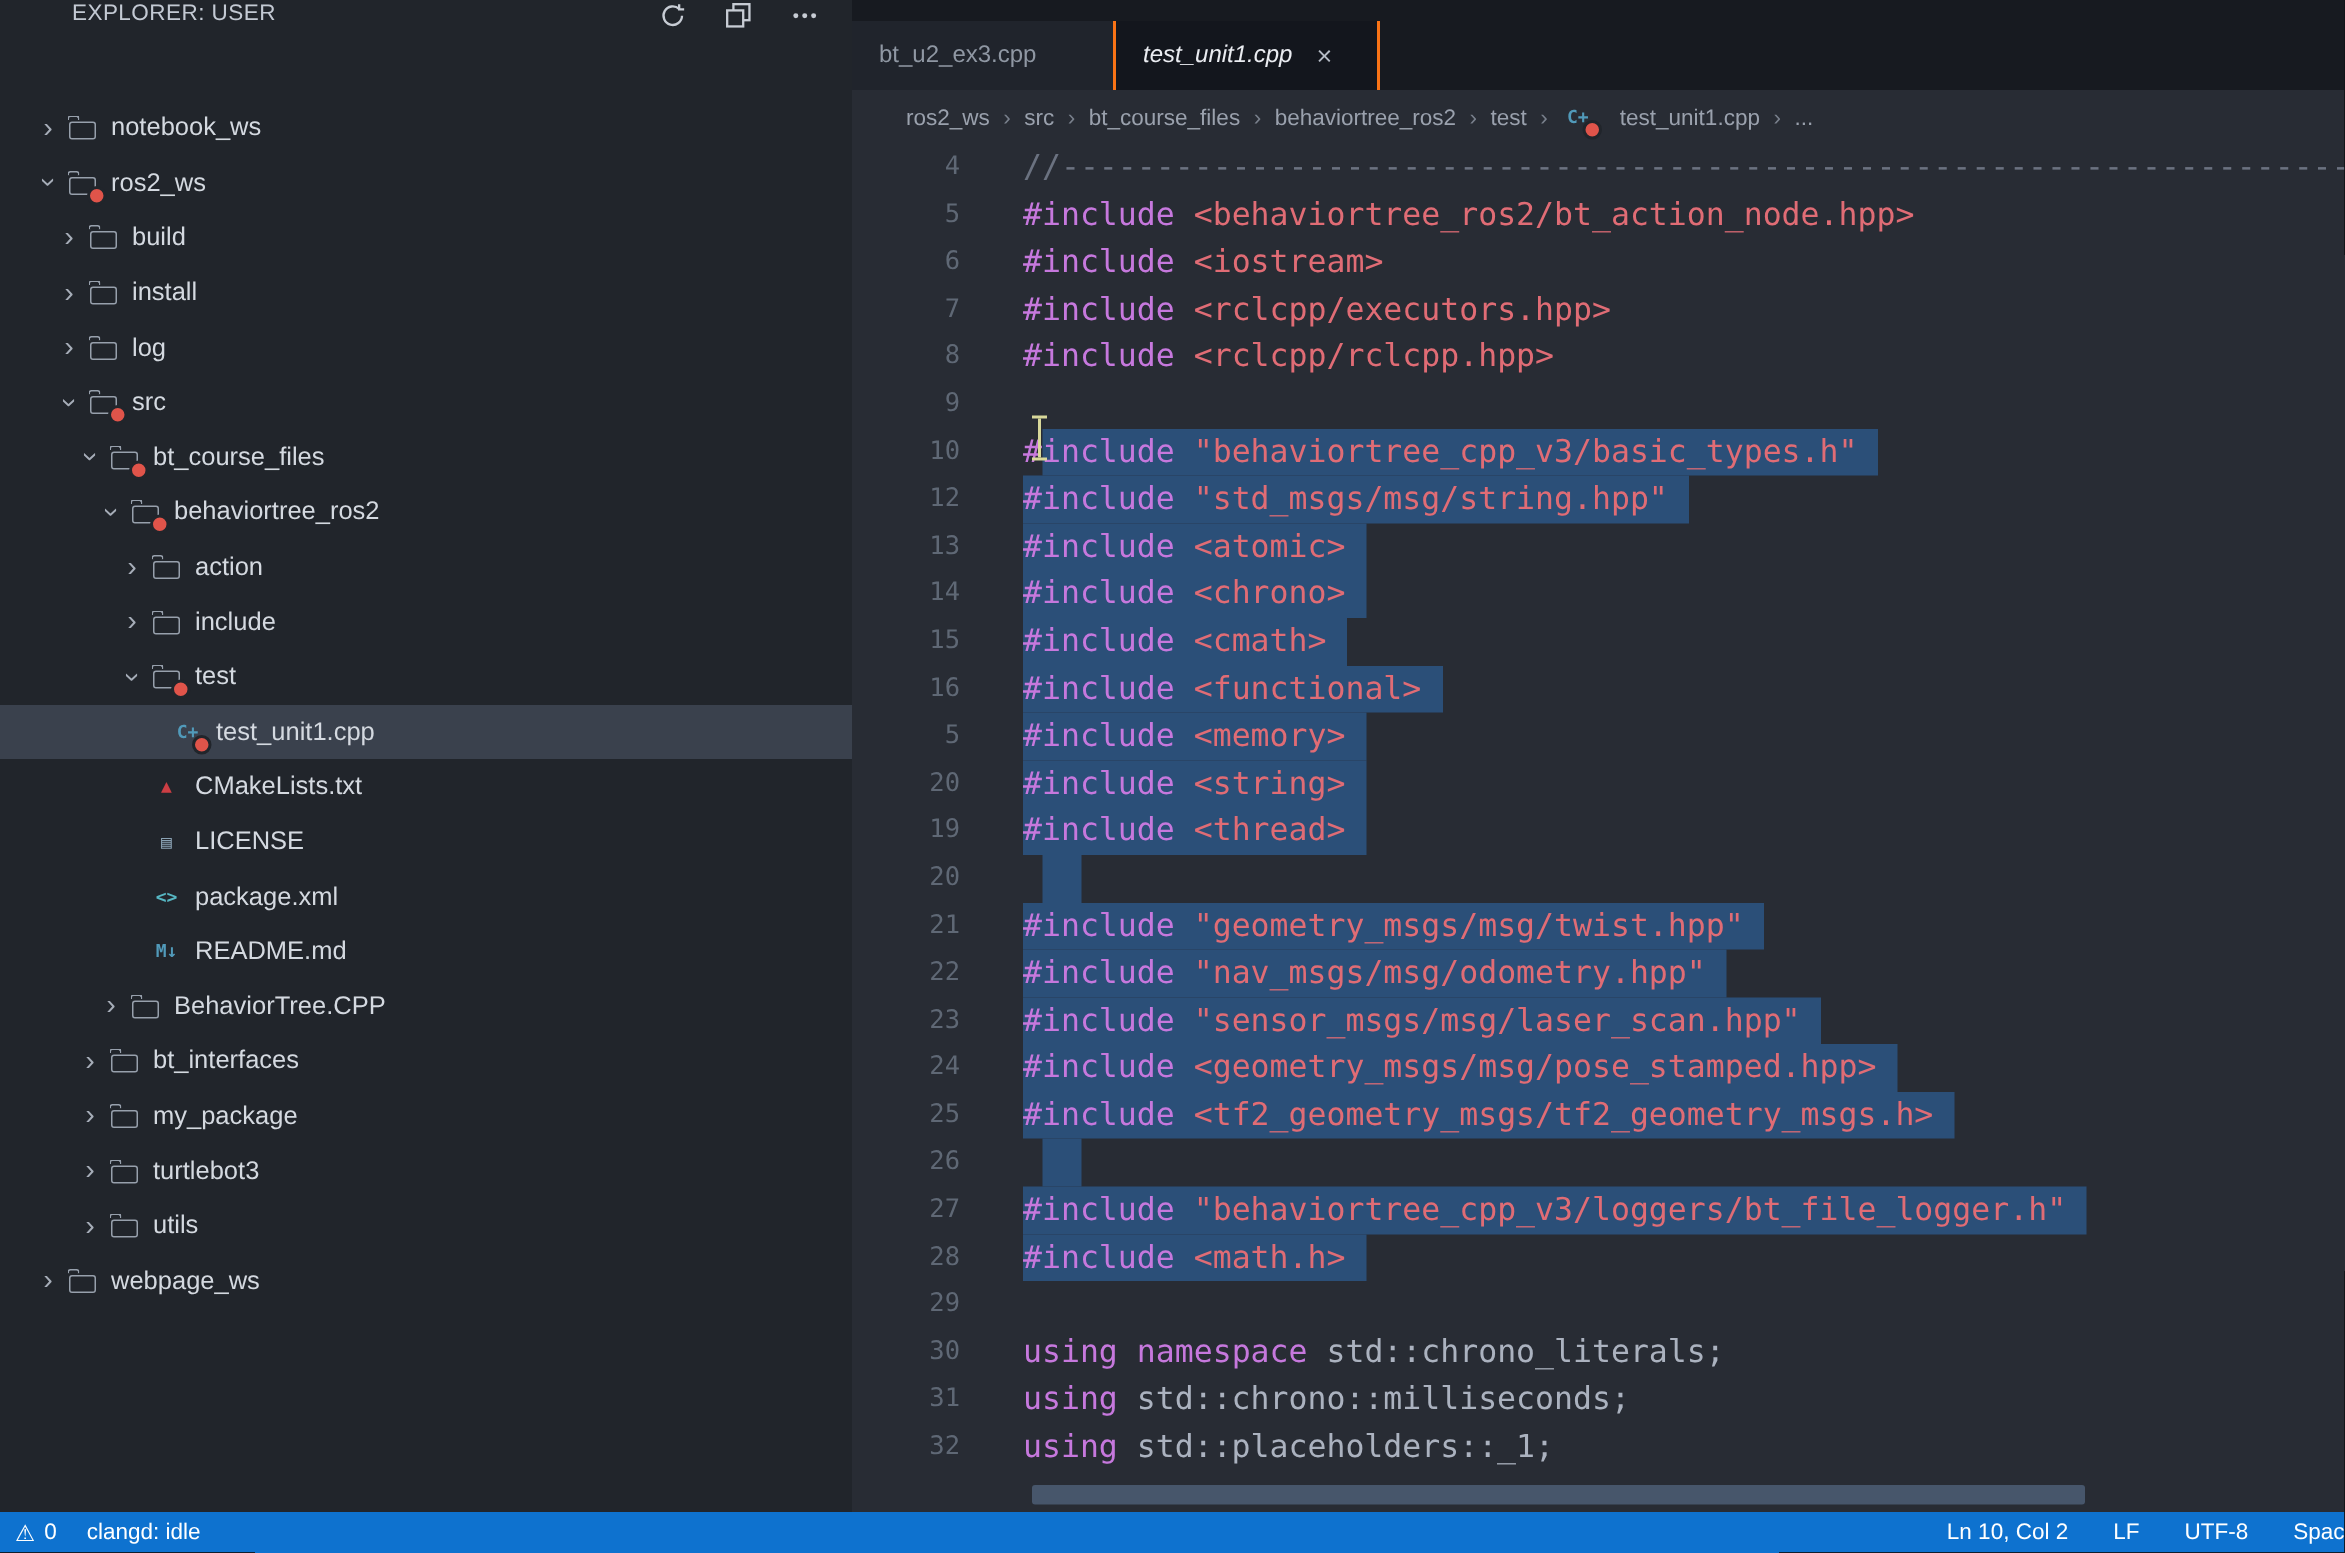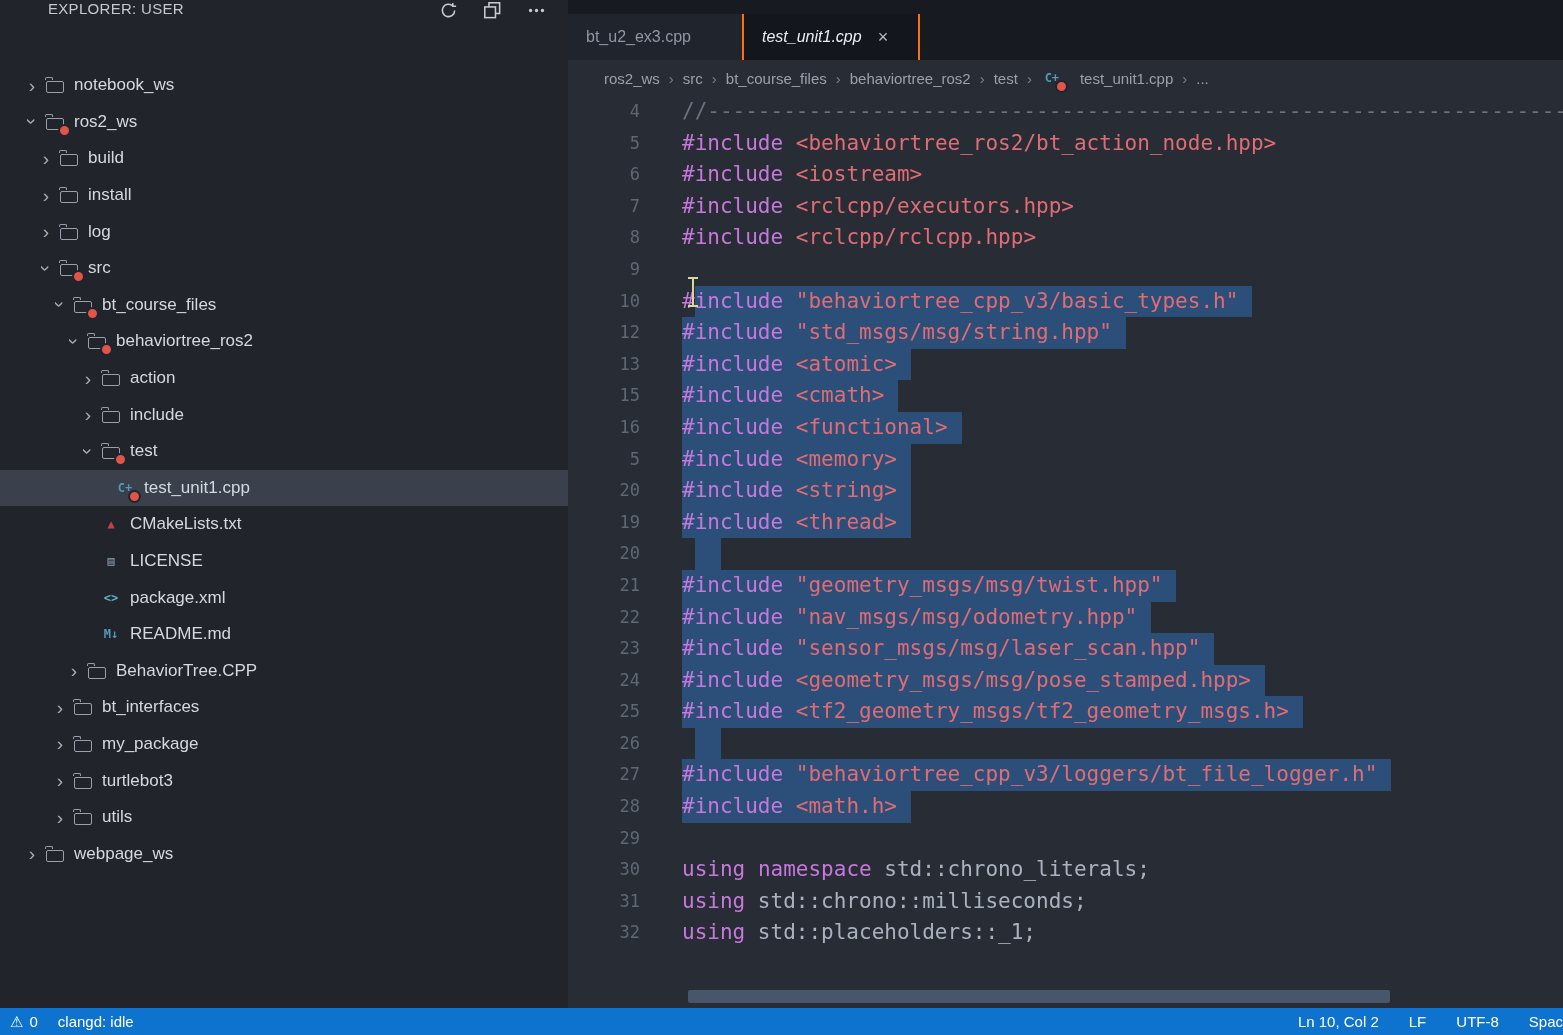--- a/index.html
+++ b/index.html
@@ -299,20 +299,21 @@
     <div class="code" id="code">
         <div class="crow"><span class="ln">4</span><div class="lc"><span class="tk tk-cm">//--------------------------------------------------------------------------------------------------------------</span></div></div>
         <div class="crow"><span class="ln">5</span><div class="lc"><span class="tk tk-kw">#include</span><span class="tk tk-tx"> </span><span class="tk tk-inc">&lt;behaviortree_ros2/bt_action_node.hpp&gt;</span></div></div>
         <div class="crow"><span class="ln">6</span><div class="lc"><span class="tk tk-kw">#include</span><span class="tk tk-tx"> </span><span class="tk tk-inc">&lt;iostream&gt;</span></div></div>
         <div class="crow"><span class="ln">7</span><div class="lc"><span class="tk tk-kw">#include</span><span class="tk tk-tx"> </span><span class="tk tk-inc">&lt;rclcpp/executors.hpp&gt;</span></div></div>
         <div class="crow"><span class="ln">8</span><div class="lc"><span class="tk tk-kw">#include</span><span class="tk tk-tx"> </span><span class="tk tk-inc">&lt;rclcpp/rclcpp.hpp&gt;</span></div></div>
         <div class="crow"><span class="ln">9</span><div class="lc"></div></div>
         <div class="crow"><span class="ln">10</span><div class="lc"><span class="hl" style="left: 1ch; width: calc(43ch + 14px);"></span><span class="tk tk-kw">#include</span><span class="tk tk-tx"> </span><span class="tk tk-inc">"behaviortree_cpp_v3/basic_types.h"</span></div></div>
         <div class="crow"><span class="ln">12</span><div class="lc"><span class="hl" style="left: 0ch; width: calc(34ch + 14px);"></span><span class="tk tk-kw">#include</span><span class="tk tk-tx"> </span><span class="tk tk-inc">"std_msgs/msg/string.hpp"</span></div></div>
         <div class="crow"><span class="ln">13</span><div class="lc"><span class="hl" style="left: 0ch; width: calc(17ch + 14px);"></span><span class="tk tk-kw">#include</span><span class="tk tk-tx"> </span><span class="tk tk-inc">&lt;atomic&gt;</span></div></div>
+        <div class="crow"><span class="ln">14</span><div class="lc"><span class="hl" style="left: 0ch; width: calc(17ch + 14px);"></span><span class="tk tk-kw">#include</span><span class="tk tk-tx"> </span><span class="tk tk-inc">&lt;chrono&gt;</span></div></div>
         <div class="crow"><span class="ln">15</span><div class="lc"><span class="hl" style="left: 0ch; width: calc(16ch + 14px);"></span><span class="tk tk-kw">#include</span><span class="tk tk-tx"> </span><span class="tk tk-inc">&lt;cmath&gt;</span></div></div>
         <div class="crow"><span class="ln">16</span><div class="lc"><span class="hl" style="left: 0ch; width: calc(21ch + 14px);"></span><span class="tk tk-kw">#include</span><span class="tk tk-tx"> </span><span class="tk tk-inc">&lt;functional&gt;</span></div></div>
         <div class="crow"><span class="ln">5</span><div class="lc"><span class="hl" style="left: 0ch; width: calc(17ch + 14px);"></span><span class="tk tk-kw">#include</span><span class="tk tk-tx"> </span><span class="tk tk-inc">&lt;memory&gt;</span></div></div>
         <div class="crow"><span class="ln">20</span><div class="lc"><span class="hl" style="left: 0ch; width: calc(17ch + 14px);"></span><span class="tk tk-kw">#include</span><span class="tk tk-tx"> </span><span class="tk tk-inc">&lt;string&gt;</span></div></div>
         <div class="crow"><span class="ln">19</span><div class="lc"><span class="hl" style="left: 0ch; width: calc(17ch + 14px);"></span><span class="tk tk-kw">#include</span><span class="tk tk-tx"> </span><span class="tk tk-inc">&lt;thread&gt;</span></div></div>
         <div class="crow"><span class="ln">20</span><div class="lc"><span class="hl" style="left: 1ch; width: calc(1ch + 14px);"></span></div></div>
         <div class="crow"><span class="ln">21</span><div class="lc"><span class="hl" style="left: 0ch; width: calc(38ch + 14px);"></span><span class="tk tk-kw">#include</span><span class="tk tk-tx"> </span><span class="tk tk-inc">"geometry_msgs/msg/twist.hpp"</span></div></div>
         <div class="crow"><span class="ln">22</span><div class="lc"><span class="hl" style="left: 0ch; width: calc(36ch + 14px);"></span><span class="tk tk-kw">#include</span><span class="tk tk-tx"> </span><span class="tk tk-inc">"nav_msgs/msg/odometry.hpp"</span></div></div>
         <div class="crow"><span class="ln">23</span><div class="lc"><span class="hl" style="left: 0ch; width: calc(41ch + 14px);"></span><span class="tk tk-kw">#include</span><span class="tk tk-tx"> </span><span class="tk tk-inc">"sensor_msgs/msg/laser_scan.hpp"</span></div></div>
         <div class="crow"><span class="ln">24</span><div class="lc"><span class="hl" style="left: 0ch; width: calc(45ch + 14px);"></span><span class="tk tk-kw">#include</span><span class="tk tk-tx"> </span><span class="tk tk-inc">&lt;geometry_msgs/msg/pose_stamped.hpp&gt;</span></div></div>

